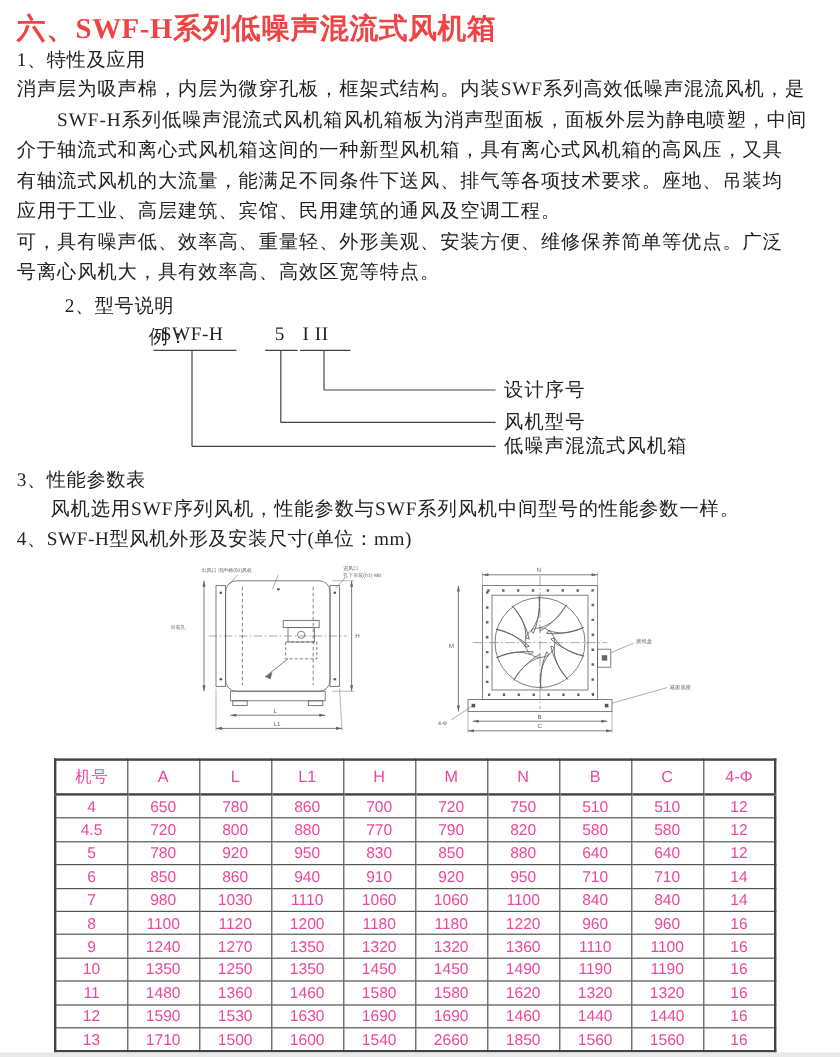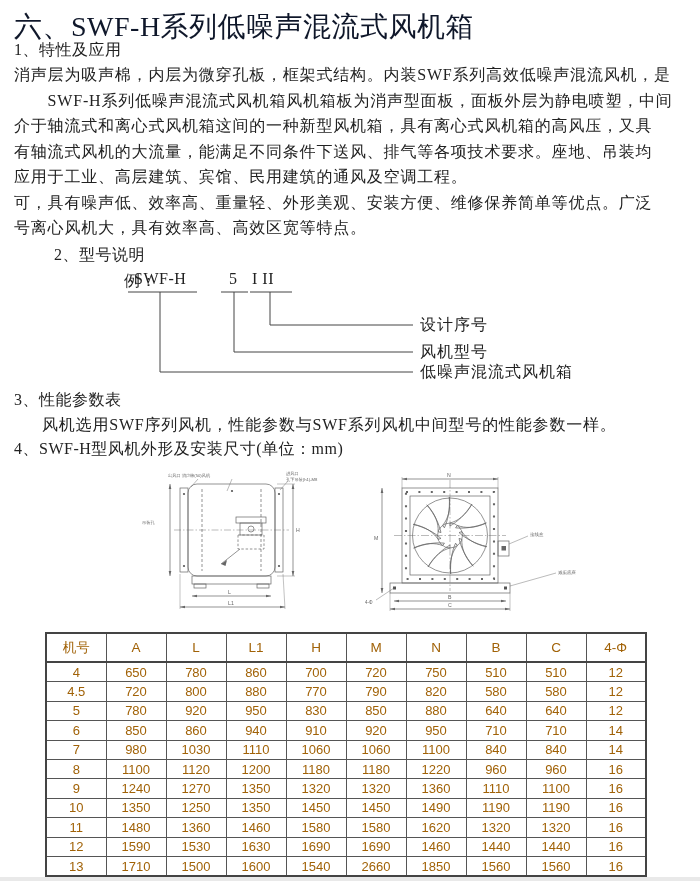--- a/index.html
+++ b/index.html
@@ -2,32 +2,32 @@
 <html><head>
 <meta charset="utf-8">
 <style>
   html,body{margin:0;padding:0;}
   body{
     width:700px;height:881px;background:#ffffff;position:relative;
     font-family:"Liberation Serif","DejaVu Serif",serif;
     color:#222;overflow:hidden;
   }
   .abs{position:absolute;white-space:nowrap;}
-  .doc-title{font-size:28px;font-weight:normal;color:#0f172a;letter-spacing:0.5px;}
+  .doc-title{font-size:24px;font-weight:bold;color:#ef4444;letter-spacing:0.5px;}
   .sec-head{font-size:16px;letter-spacing:0.5px;}
   .body-line{font-size:16px;letter-spacing:0.8px;line-height:25.5px;height:25.5px;}
   .model-text{font-size:16px;letter-spacing:0.5px;}
   .callout-label{font-size:16px;letter-spacing:1px;}
   svg{position:absolute;overflow:visible;}
   svg text{font-family:"Liberation Sans","DejaVu Sans",sans-serif;fill:#666;}
   .dims-table{
     position:absolute;left:45px;top:632px;width:602px;
     border-collapse:collapse;table-layout:fixed;
     font-family:"Liberation Sans","DejaVu Sans",sans-serif;
-    font-size:13px;color:#a16207;
+    font-size:13px;color:#ec4899;
   }
   .dims-table th,.dims-table td{
     border:1px solid #555;text-align:center;padding:0;
     overflow:hidden;
   }
   .dims-table th{height:27px;font-weight:normal;font-size:13.5px;border-bottom:2px solid #444;}
   .dims-table td{height:18.4px;}
   .dims-table{border:2px solid #444;}
   .scan-edge{position:absolute;left:0;top:877px;width:700px;height:4px;background:#e9e9e9;}
 </style>

